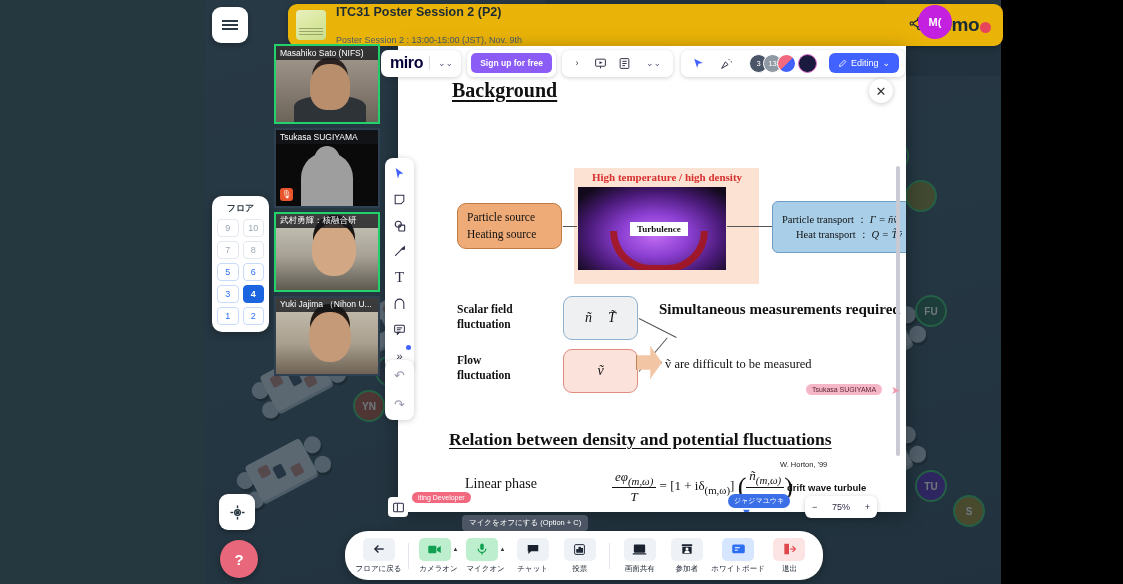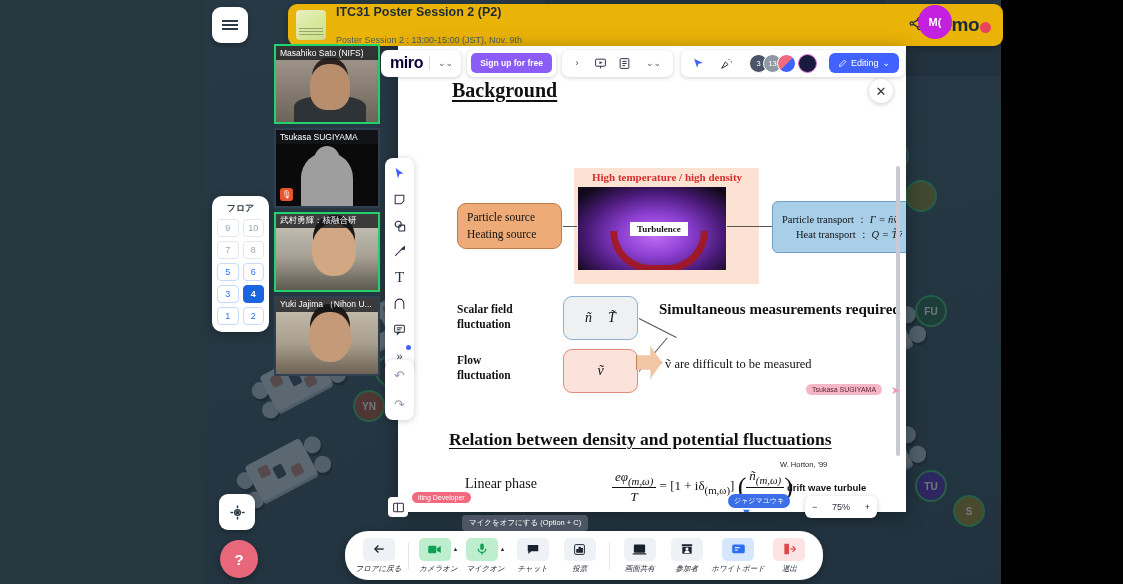--- a/index.html
+++ b/index.html
@@ -356,21 +356,21 @@
   
   .tooltip {
     position:absolute; left:462px; top:515px; background:#4b5563; color:#fff;
     font-size:7.5px; padding:3px 7px; border-radius:4px; z-index:20; white-space:nowrap;
   }
 
   
   .bottombar {
     position:absolute; left:345px; top:531px; width:478px; height:49px;
     background:#fff; border-radius:23px; display:flex; align-items:center;
-    padding: 0 10px; box-shadow:0 2px 10px rgba(0,0,0,.3); z-index:15;font-style:italic;
+    padding: 0 10px; box-shadow:0 2px 10px rgba(0,0,0,.3); z-index:15;
   }
   .bb-item { display:flex; flex-direction:column; align-items:center; width:56px; cursor:pointer; }
   .bb-ic {
     width:32px; height:23px; border-radius:5px; background:#eef1f6;
     display:flex; align-items:center; justify-content:center; font-size:12px; color:#1a2230;
   }
   .bb-ic.green { background:#bdeecd; color:#12a052; }
   .bb-ic.blue  { background:#d7e6ff; color:#2b6ef2; }
   .bb-ic.redi  { background:#fde4e4; color:#e0474c; }
   .bb-lbl { font-size:7.5px; color:#1a2230; margin-top:3px; white-space:nowrap; }

